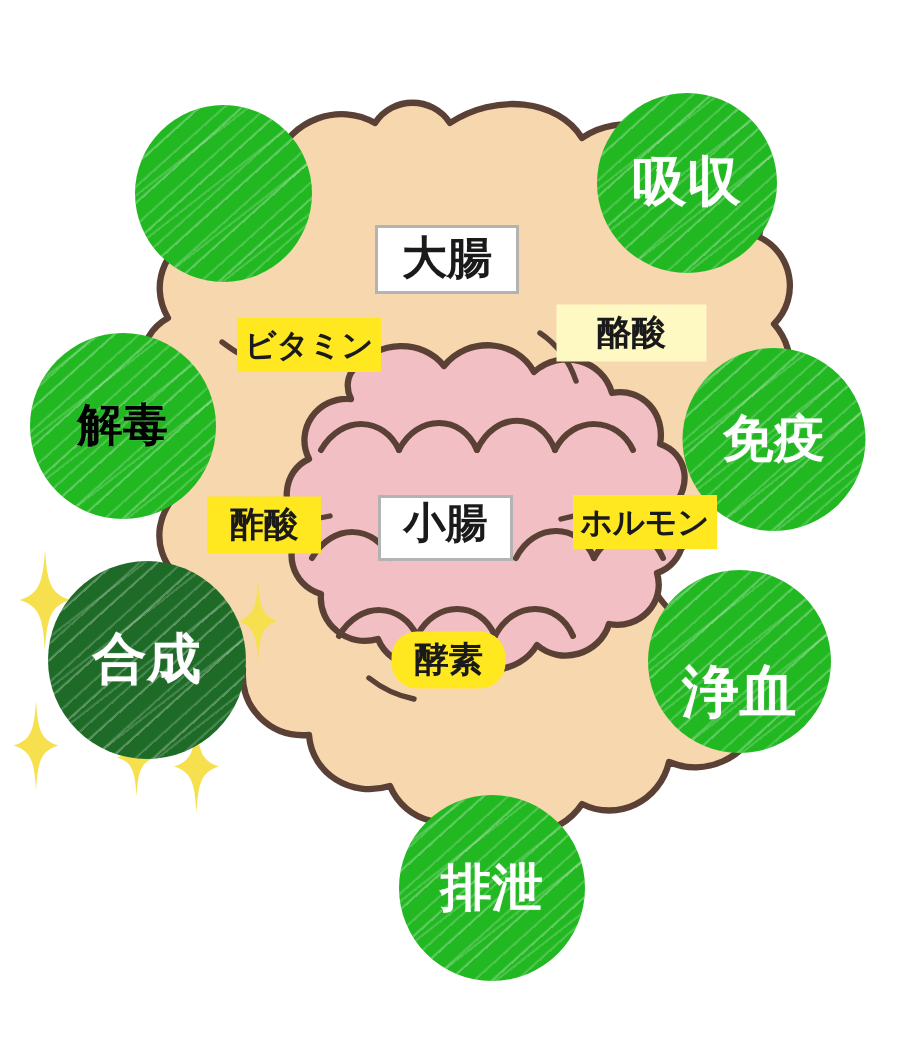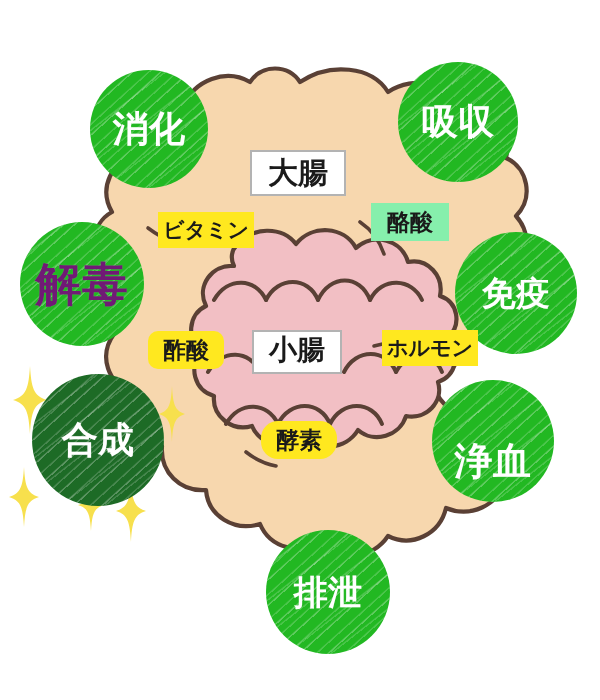--- a/index.html
+++ b/index.html
@@ -221,31 +221,30 @@
         </svg></div>
       <div class="sparkle" style="left: 116px; top: 480px; width: 30px; height: 62px;"><svg width="30" height="62" viewBox="0 0 100 100" preserveAspectRatio="none">
           <path d="M50 0 C 54 32, 60 44, 100 50 C 60 56, 54 68, 50 100 C 46 68, 40 56, 0 50 C 40 44, 46 32, 50 0 Z" fill="#f7e04d"></path>
         </svg></div>
     </div>
 
   <div id="functions-layer">
       <div class="fn-circle" style="left: 90px; top: 70px; width: 118px; height: 118px; background: rgb(34, 184, 34); z-index: 7;">
         <span class="tex"></span>
         <span class="tex2"></span>
-        <span class="fn-label" style="font-size: 36px; color: rgb(255, 255, 255);">消化</span>
       </div>
       <div class="fn-circle" style="left: 398px; top: 62px; width: 120px; height: 120px; background: rgb(34, 184, 34); z-index: 7;">
         <span class="tex"></span>
         <span class="tex2"></span>
         <span class="fn-label" style="font-size: 36px; color: rgb(255, 255, 255);">吸収</span>
       </div>
       <div class="fn-circle" style="left: 20px; top: 222px; width: 124px; height: 124px; background: rgb(34, 184, 34); z-index: 7;">
         <span class="tex"></span>
         <span class="tex2"></span>
-        <span class="fn-label" style="font-size: 46px; color: #701a75;">解毒</span>
+        <span class="fn-label" style="font-size: 30px; color: #000000;">解毒</span>
       </div>
       <div class="fn-circle" style="left: 455px; top: 232px; width: 122px; height: 122px; background: rgb(34, 184, 34); z-index: 7;">
         <span class="tex"></span>
         <span class="tex2"></span>
         <span class="fn-label" style="font-size: 34px; color: rgb(255, 255, 255);">免疫</span>
       </div>
       <div class="fn-circle" style="left: 32px; top: 374px; width: 132px; height: 132px; background: rgb(29, 107, 38); z-index: 8;">
         <span class="tex"></span>
         <span class="tex2"></span>
         <span class="fn-label" style="font-size: 36px; color: rgb(255, 255, 255);">合成</span>
@@ -268,24 +267,24 @@
       </div>
       <div class="organ-plate" style="left: 252px; top: 330px; width: 90px; height: 44px; border-color: rgb(179, 179, 179); z-index: 9; font-family: Liberation Mono, monospace;">
         <span class="organ-label" style="font-size: 28px; color: rgb(26, 26, 26);">小腸</span>
       </div>
     </div>
 
   <div id="substances-layer">
       <div class="subst-tag" style="left: 158px; top: 212px; width: 96px; height: 36px; background: rgb(255, 232, 31); z-index: 9;">
         <span class="subst-label" style="font-size: 21px; color: rgb(26, 26, 26);">ビタミン</span>
       </div>
-      <div class="subst-tag" style="left: 371px; top: 203px; width: 78px; height: 38px; background: #86efac; z-index: 9;">
+      <div class="subst-tag" style="left: 371px; top: 203px; width: 100px; height: 38px; background: #fef9c3; z-index: 9;">
         <span class="subst-label" style="font-size: 23px; color: rgb(26, 26, 26);">酪酸</span>
       </div>
-      <div class="subst-tag" style="left: 148px; top: 331px; width: 76px; height: 38px; background: rgb(255, 232, 31); z-index: 9; border-radius: 10px;">
+      <div class="subst-tag" style="left: 138px; top: 331px; width: 76px; height: 38px; background: rgb(255, 232, 31); z-index: 9;">
         <span class="subst-label" style="font-size: 23px; color: rgb(26, 26, 26);">酢酸</span>
       </div>
       <div class="subst-tag" style="left: 382px; top: 330px; width: 96px; height: 36px; background: rgb(255, 232, 31); z-index: 9;">
         <span class="subst-label" style="font-size: 21px; color: rgb(26, 26, 26);">ホルモン</span>
       </div>
       <div class="subst-tag" style="left: 261px; top: 421px; width: 76px; height: 38px; background: rgb(255, 232, 31); z-index: 9; border-radius: 17px;">
         <span class="subst-label" style="font-size: 23px; color: rgb(26, 26, 26);">酵素</span>
       </div>
     </div>
 

